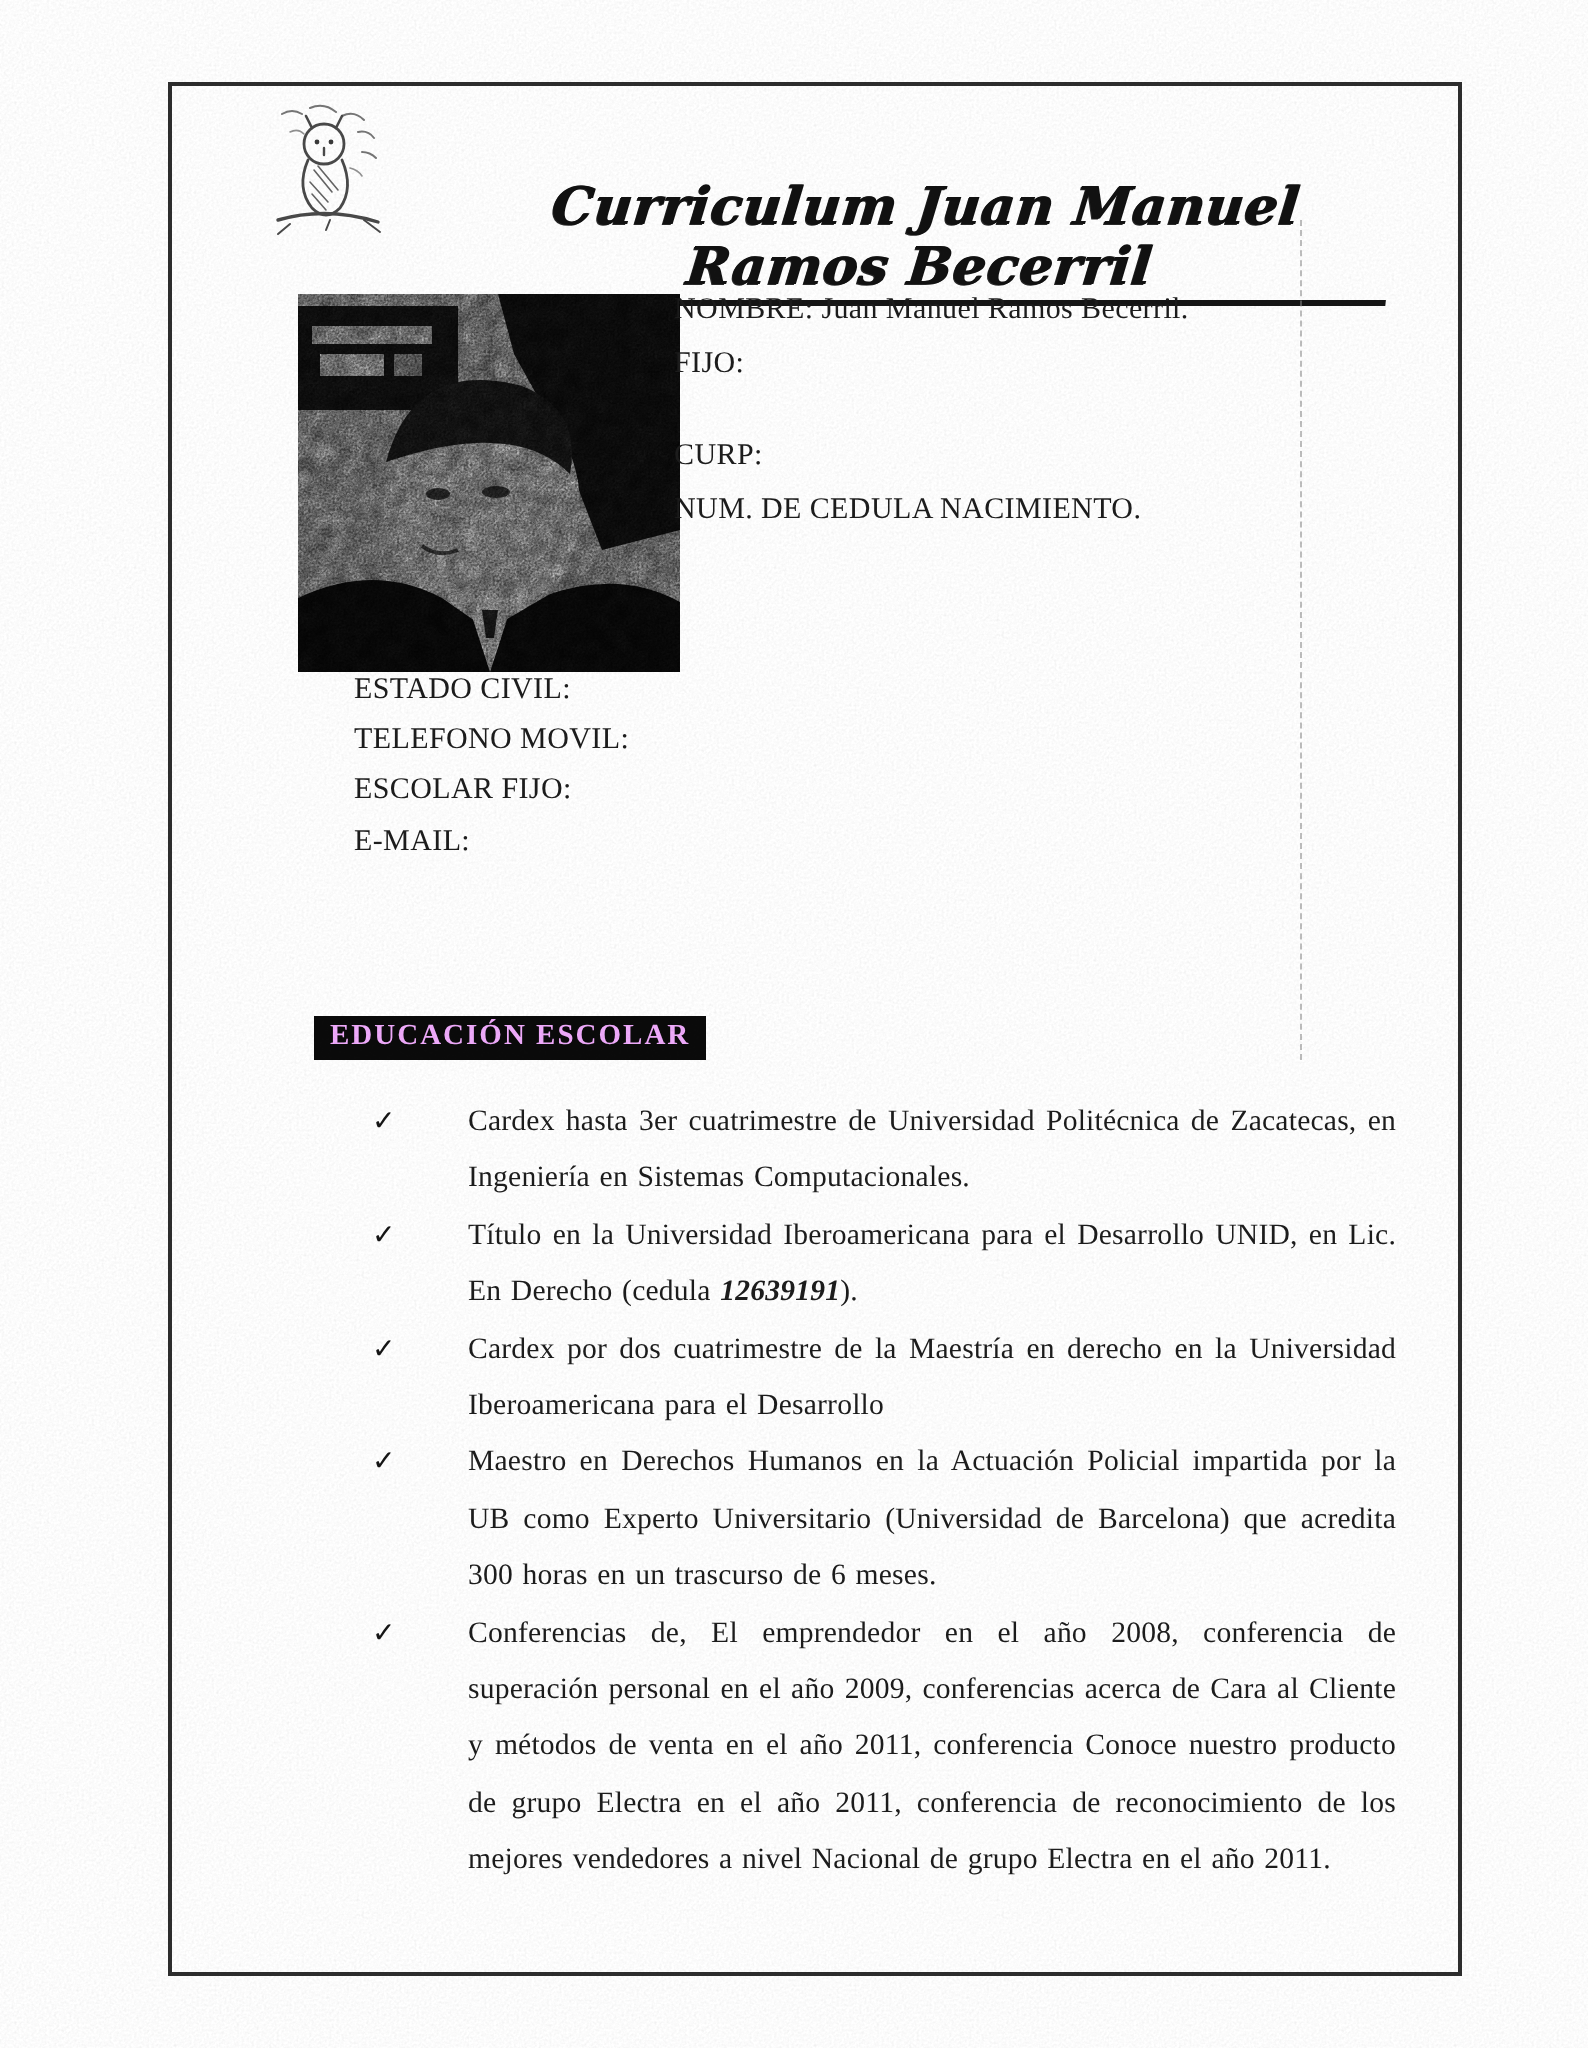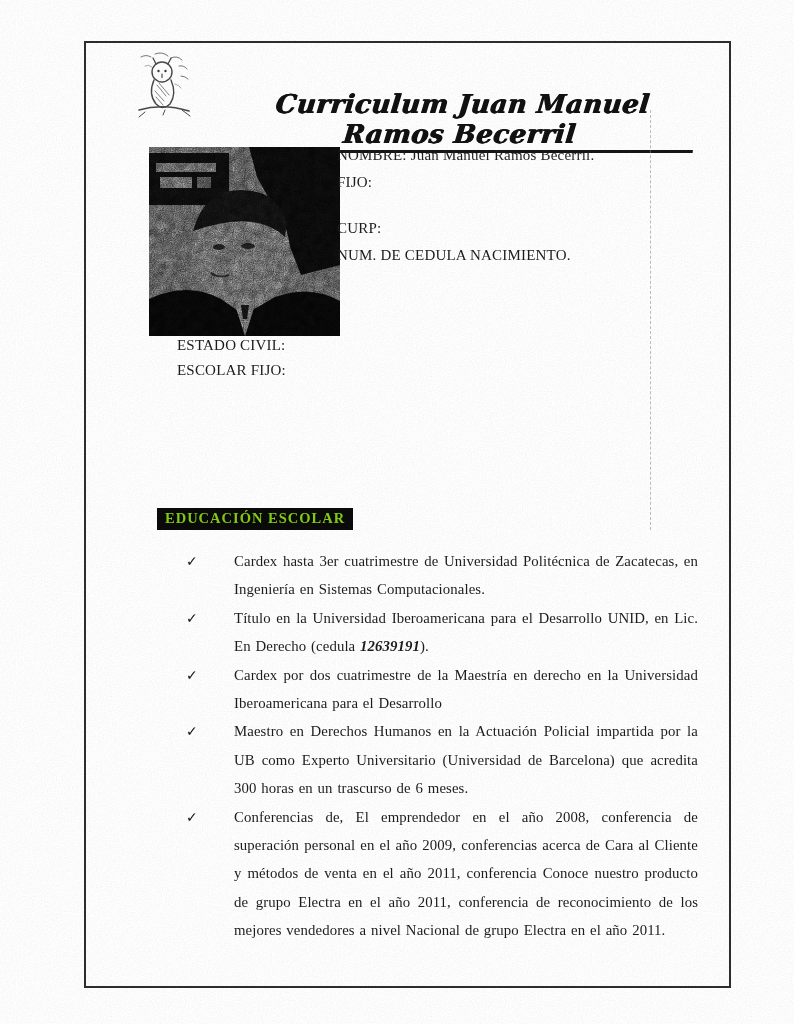--- a/index.html
+++ b/index.html
@@ -29,21 +29,21 @@
   .photo{position:absolute;left:63px;top:104px;width:191px;height:189px;}
   .photo svg{display:block;width:100%;height:100%;}
   .info-col{position:absolute;font-size:15px;}
   .info-right{left:251px;top:99px;width:360px;}
   .info-left{left:71px;top:290px;width:420px;margin-left:20px;}
   .info-line{white-space:pre;line-height:26.5px;letter-spacing:.2px;}
   .info-left .info-line{line-height:25.2px;}
   .info-line.spacer{height:20px;line-height:20px;}
   .edu-heading{
     position:absolute;left:71px;top:465px;
-    background:#0b0b0b;color:#84cc16;font-weight:bold;
+    background:#0b0b0b;color:#f0abfc;font-weight:bold;
     font-size:14.5px;letter-spacing:1px;padding:2px 8px 3px 8px;
   }
   .bullets{position:absolute;left:100px;top:504px;width:512px;}
   .bullet{display:flex;align-items:flex-start;}
   .bullet .check{
     width:24px;flex:0 0 24px;font-size:14px;line-height:28.4px;
     font-family:"DejaVu Sans", sans-serif;color:#161616;
   }
   .bullet .btext{
     width:484px;text-align:justify;font-size:14.8px;line-height:28.4px;
@@ -117,21 +117,23 @@
     <div class="info-col info-right">
         <div class="info-line">NOMBRE: Juan Manuel Ramos Becerril.</div>
         <div class="info-line">FIJO:</div>
         <div class="info-line spacer"></div>
         <div class="info-line">CURP:</div>
         <div class="info-line">NUM. DE CEDULA NACIMIENTO.</div>
       </div>
 
     <div class="info-col info-left">
         <div class="info-line">ESTADO CIVIL:</div>
+        <div class="info-line">TELEFONO MOVIL:</div>
         <div class="info-line">ESCOLAR FIJO:</div>
+        <div class="info-line">E-MAIL:</div>
       </div>
 
     <div class="edu-heading">EDUCACIÓN ESCOLAR</div>
 
     <div class="bullets">
         <div class="bullet">
           <span class="check">✓</span>
           <span class="btext"><span>Cardex hasta 3er cuatrimestre de Universidad Politécnica de Zacatecas, en Ingeniería en Sistemas Computacionales.</span></span>
         </div>
         <div class="bullet">

